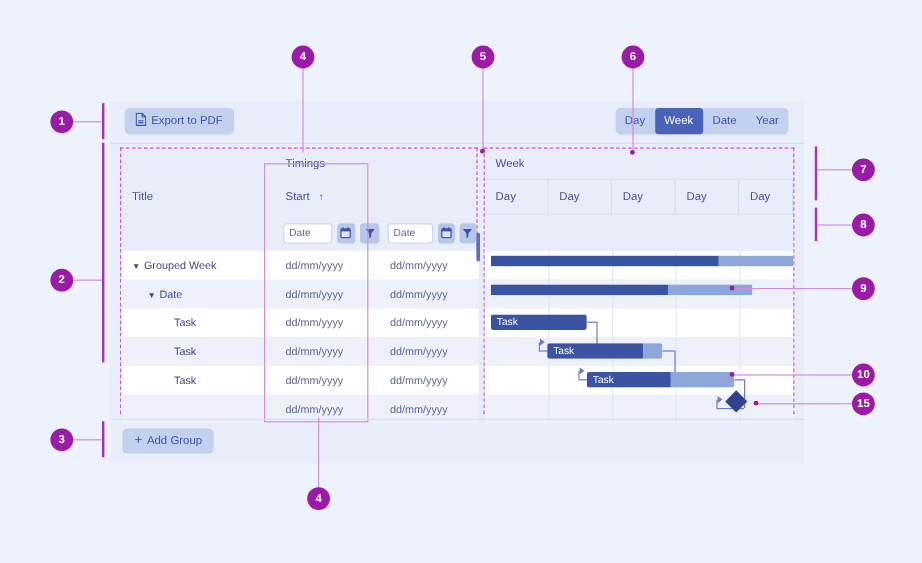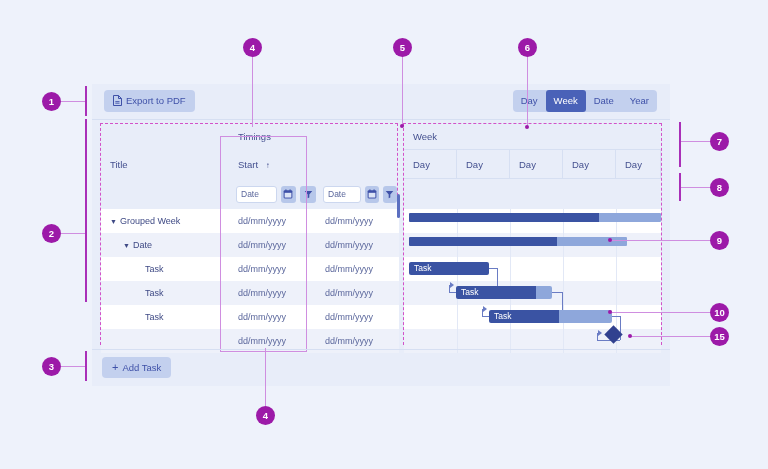--- a/index.html
+++ b/index.html
@@ -367,21 +367,21 @@
       <div class="arrowhead" style="left:194px;top:206px;"></div>
 
       <div class="milestone" style="left:203px;top:204px;"></div>
     </div>
 
     <div id="v-scroll-thumb" style="left:305px;top:110px;"></div>
 
     <div id="footer-bar">
       <div id="add-task-button">
         <span style="font-size:11px;line-height:1;">+</span>
-        <span>Add Task</span>
+        <span>Add Group</span>
       </div>
     </div>
   </div>
 
   <div class="brkt" style="left:85px;top:86px;height:30px;"></div>
   <div class="lead lead-h" style="left:61px;top:101px;width:25px;"></div>
   <div class="callout" style="left:42px;top:92px;">1</div>
 
   <div class="brkt" style="left:85px;top:119px;height:183px;"></div>
   <div class="lead lead-h" style="left:61px;top:233px;width:25px;"></div>

